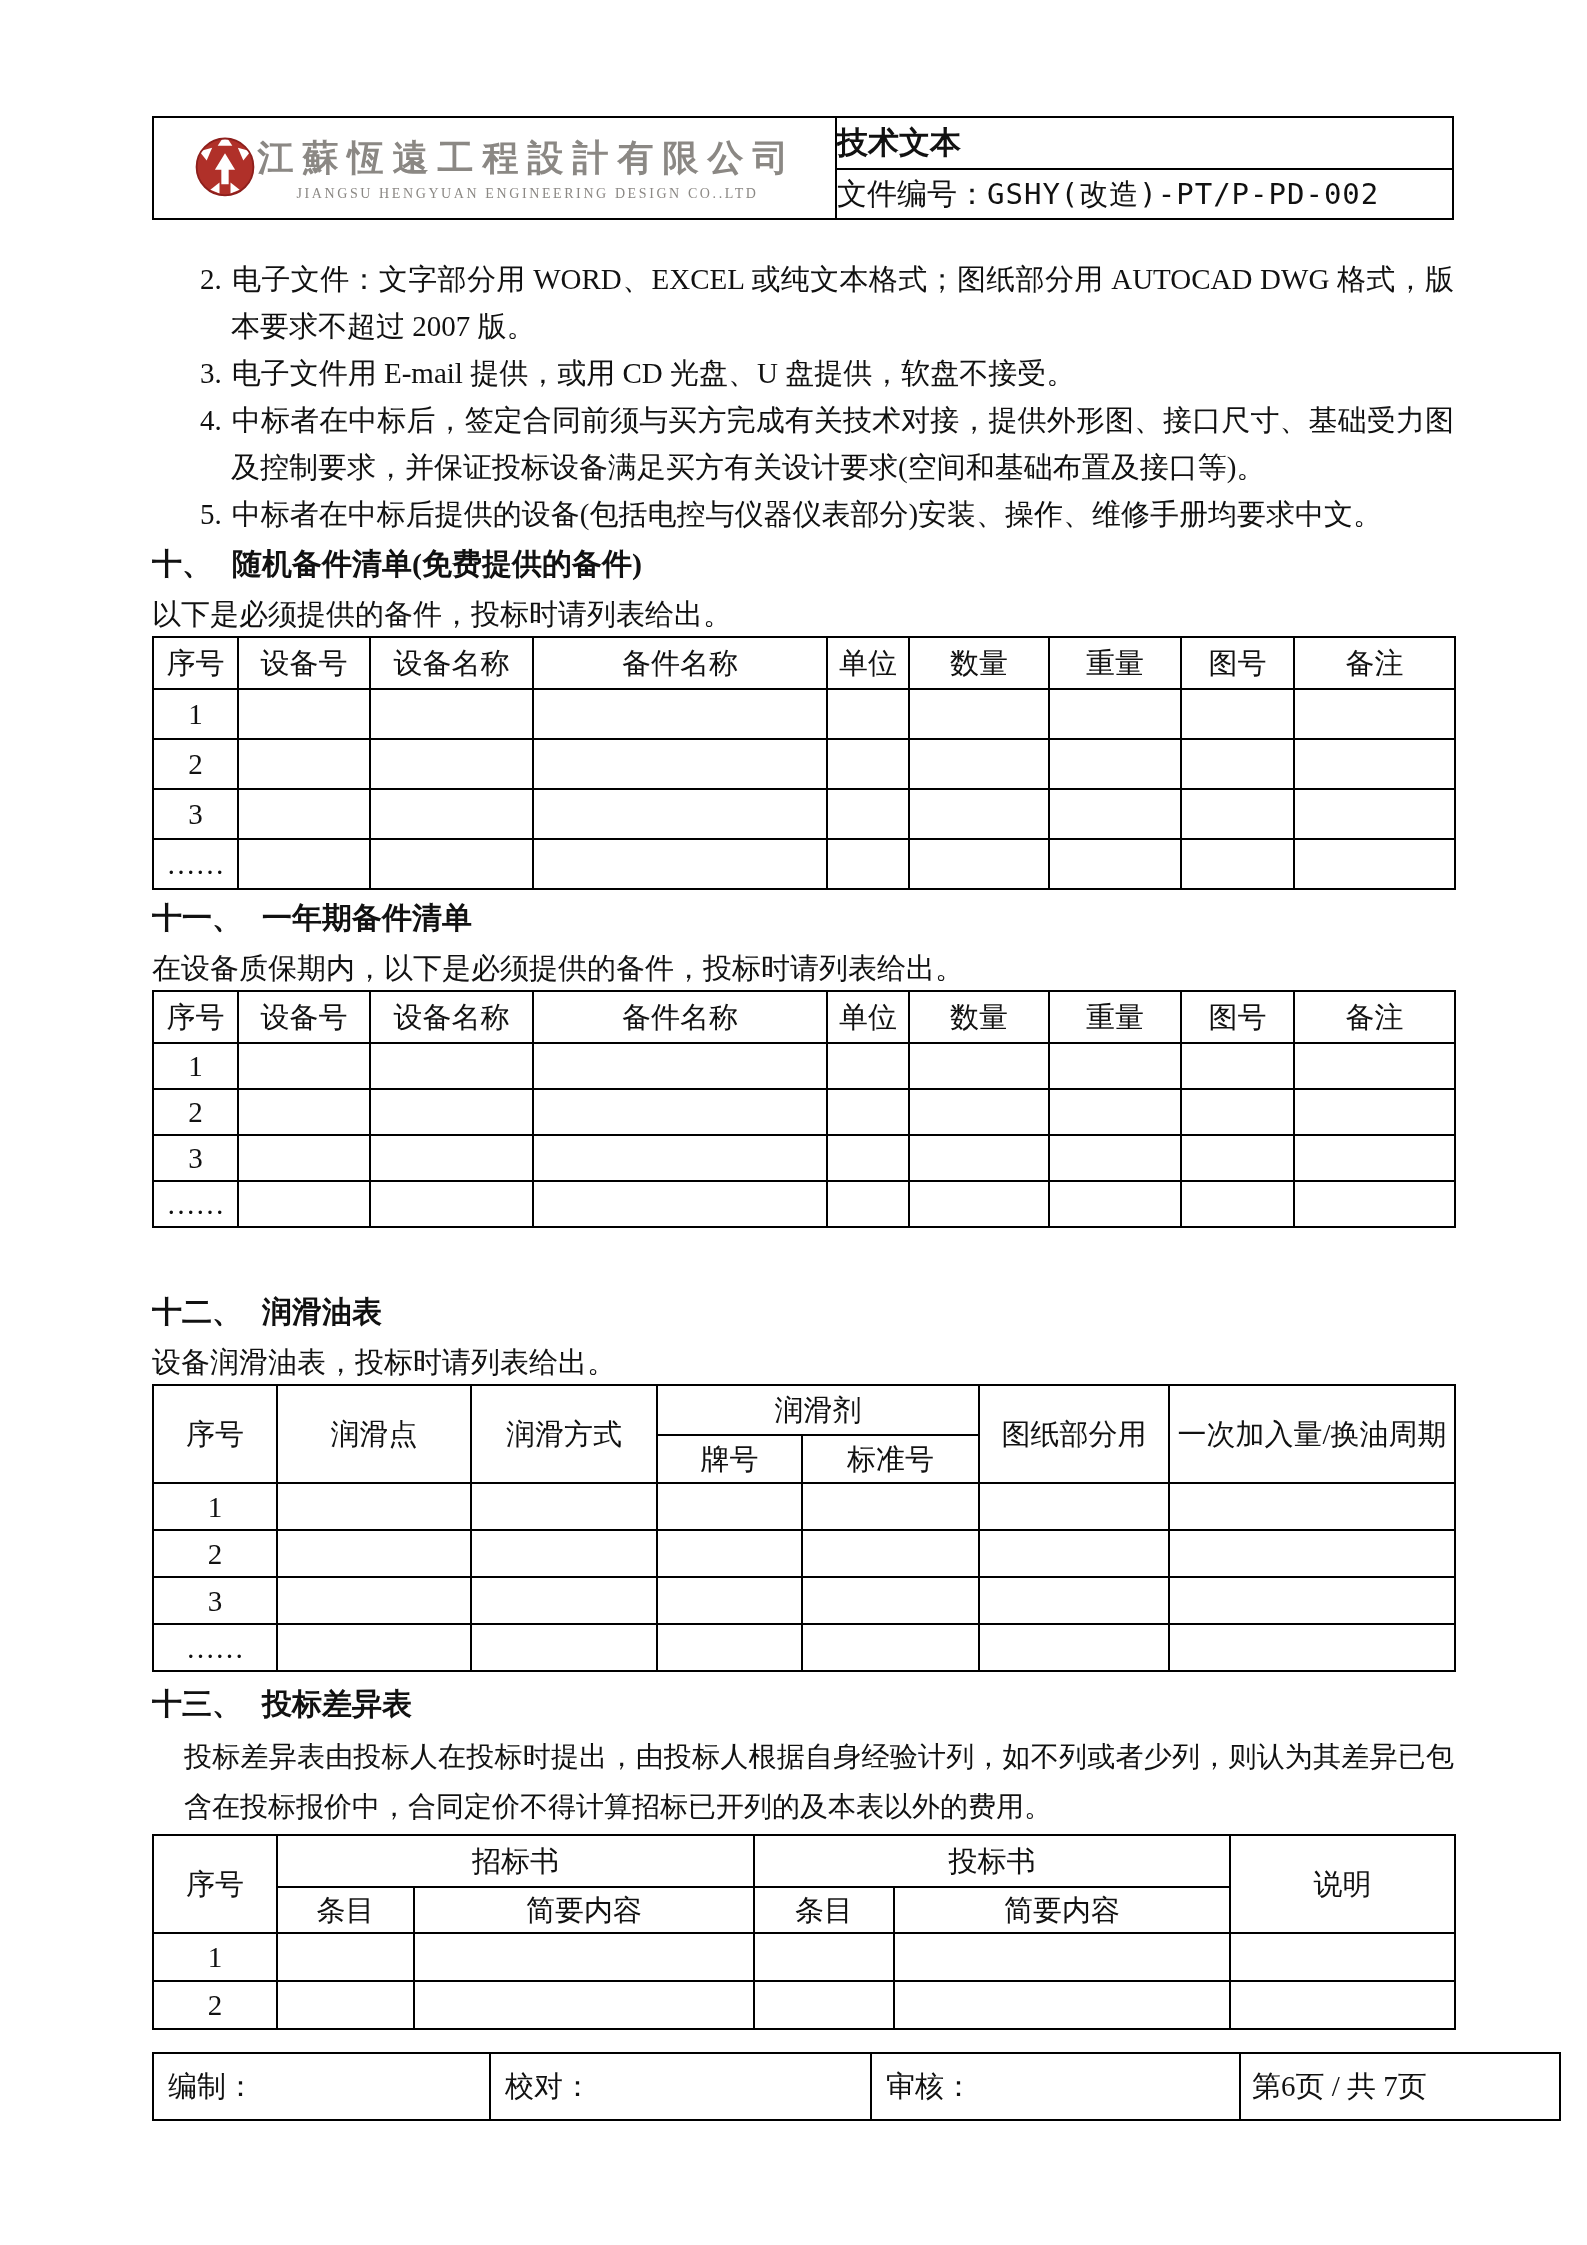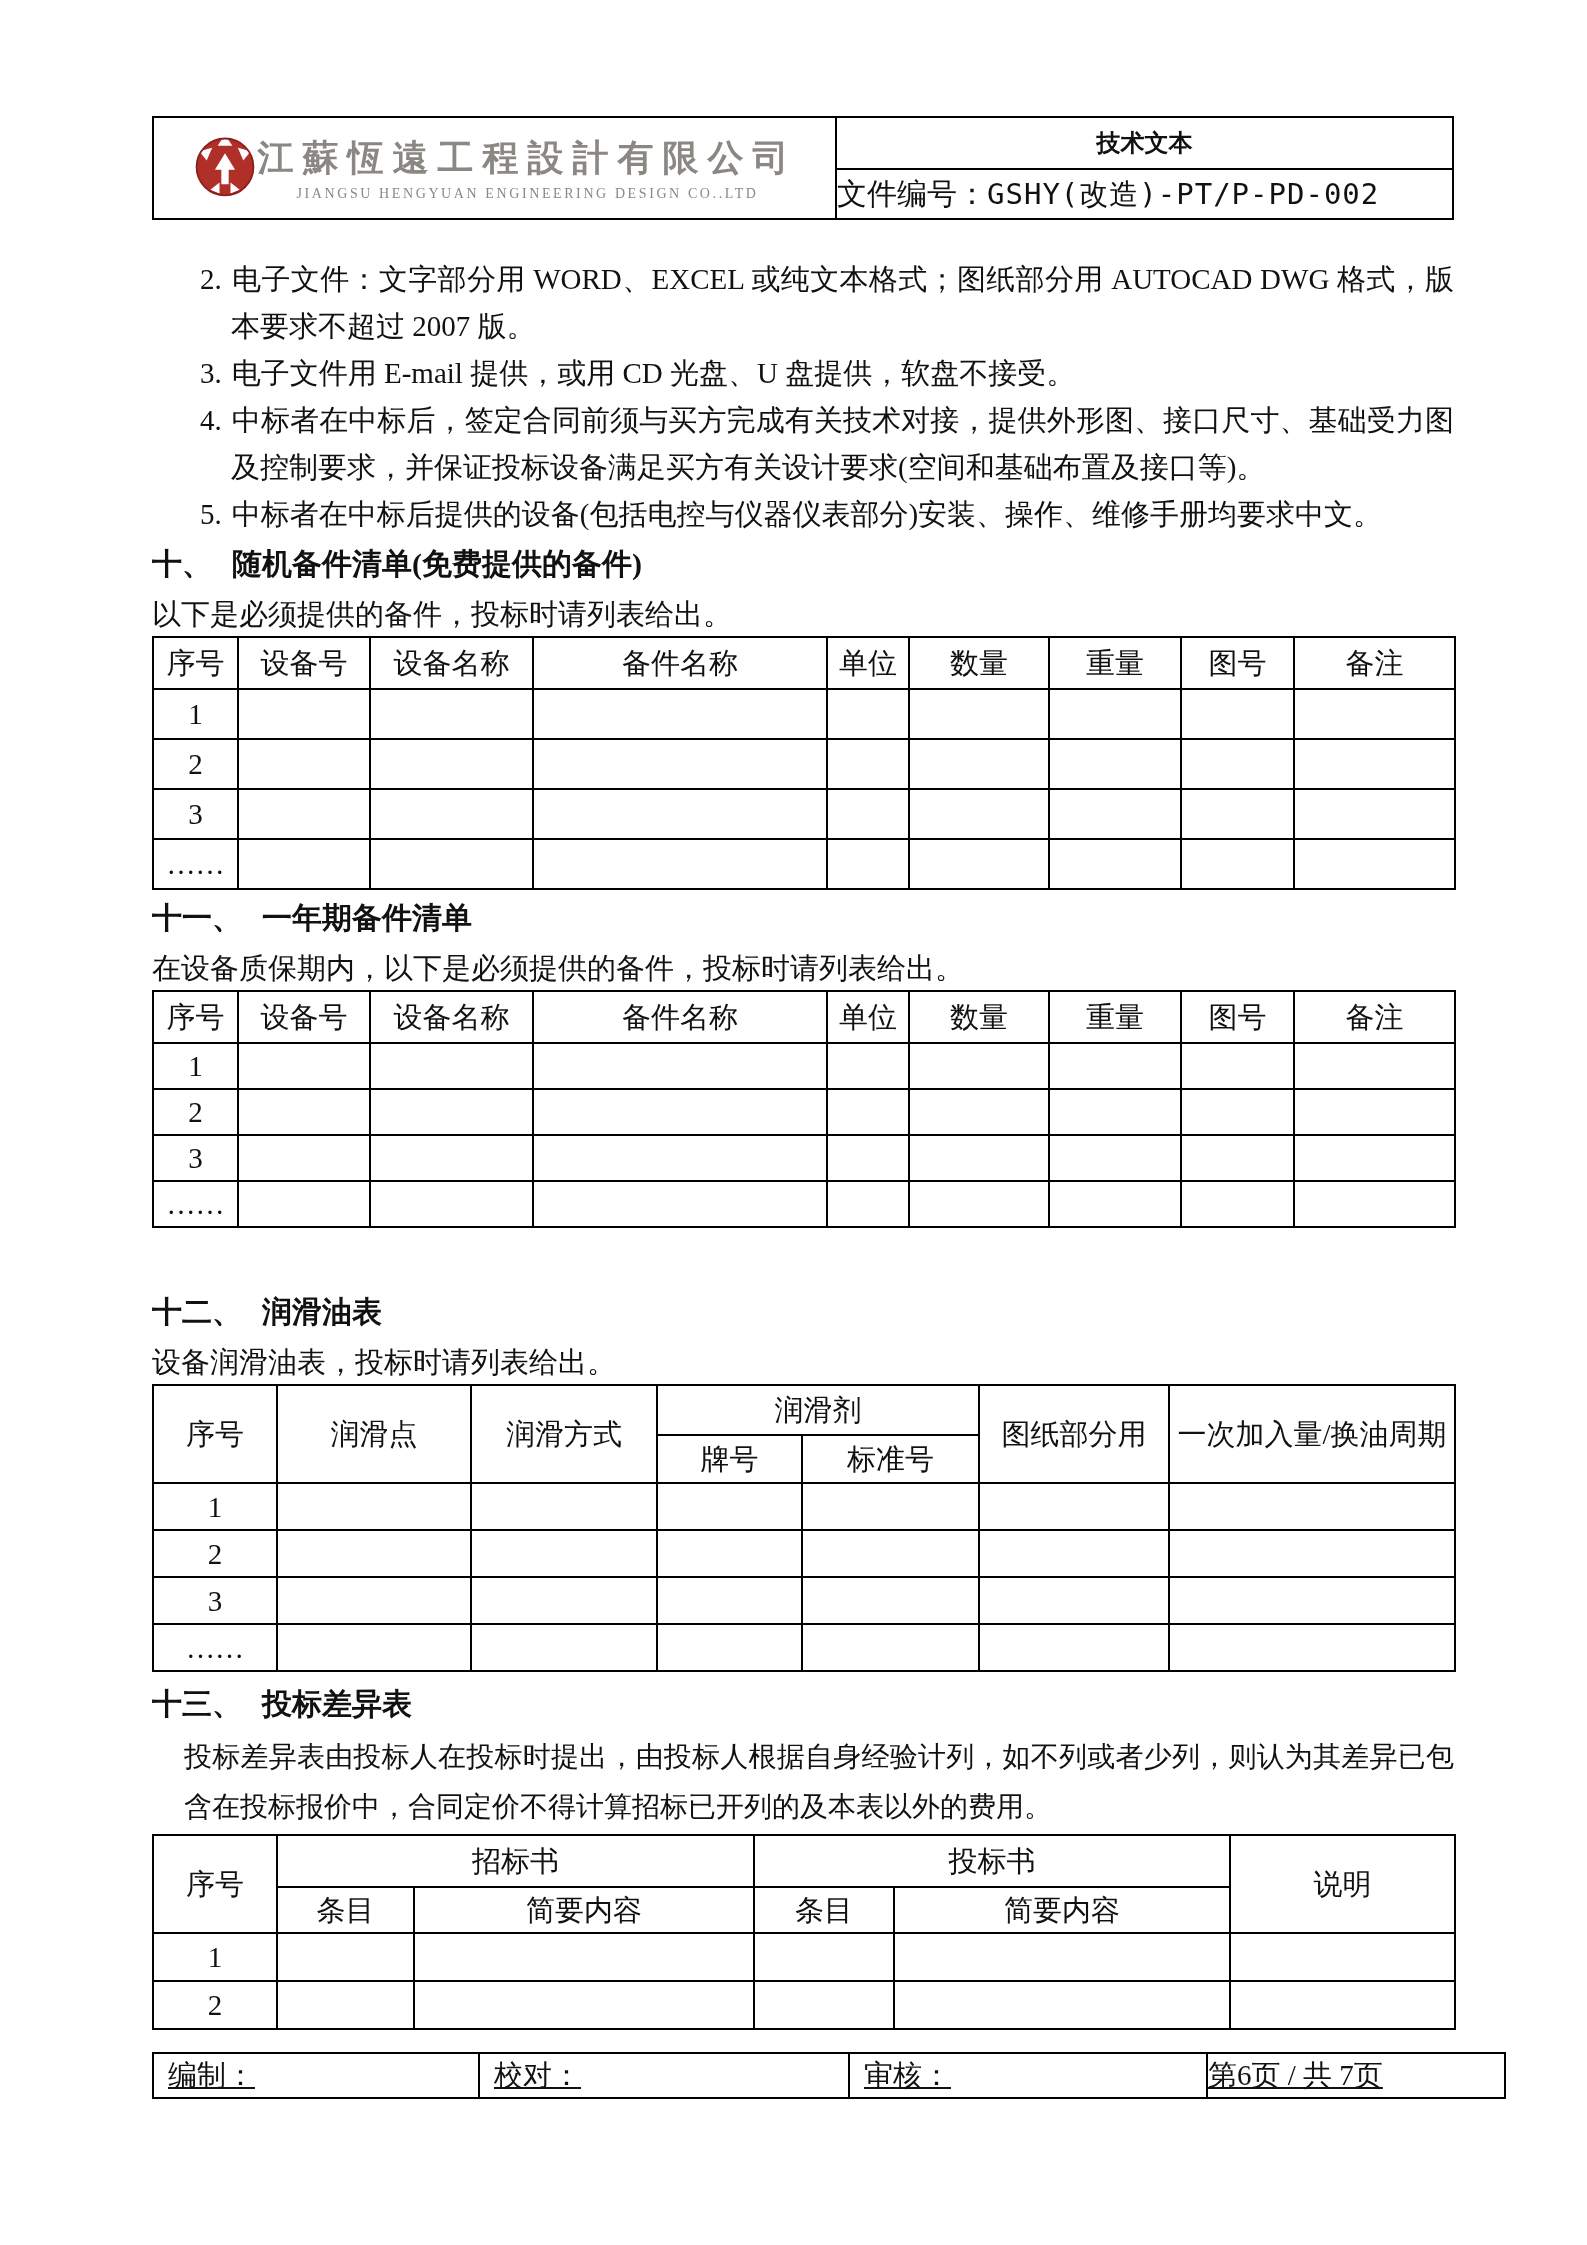--- a/index.html
+++ b/index.html
@@ -11,21 +11,21 @@
 
   
   table { border-collapse:collapse; table-layout:fixed; }
   .hdr { width:1302px; }
   .hdr td { border:2px solid #000; padding:0; }
   .hdr .logo-cell { width:681px; vertical-align:middle; }
   .logo-wrap { display:flex; align-items:center; justify-content:center; }
   .logo-txt { text-align:center; }
   .cn { font-size:36px; font-weight:bold; color:#8b8884; letter-spacing:9px; white-space:nowrap; }
   .en { font-size:14px; color:#8b8884; letter-spacing:2.6px; margin-top:3px; white-space:nowrap; }
-  .hdr .title-cell { height:50px; text-align:center; font-size:24px; font-weight:bold; }
+  .hdr .title-cell { height:50px; text-align:left; font-size:31px; font-weight:bold; }
   .hdr .docno-cell { height:48px; text-align:left; font-size:30px; }
   .doc-code { font-family:"DejaVu Sans Mono", monospace; font-size:29px; letter-spacing:1px; }
 
   
   .notes { margin-top:36px; }
   .note { font-size:29px; line-height:47px; padding-left:79px; text-indent:-31px; text-align:justify; }
   .note .num { padding-right:10px; }
 
   
   .sech { font-size:30px; font-weight:bold; line-height:40px; }
@@ -47,21 +47,21 @@
   .t7 .hrow1 { height:50px; }
   .t7 .hrow2 { height:48px; }
   .t7 tbody tr { height:47px; }
   .t6 .hrow1 { height:52px; }
   .t6 .hrow2 { height:46px; }
   .t6 tbody tr { height:48px; }
   .lbl { font-size:28px; }
 
   
   .ft { width:1302px; margin-top:22px; }
-  .ft td { border:2px solid #000; height:43px; font-size:29px; padding:0;text-decoration:underline; }
+  .ft td { border:2px solid #000; height:43px; font-size:29px; padding:11px; }
   .ft .fl { text-align:left; padding-left:14px; }
   .ft .fc { text-align:left; }
 </style>
 </head>
 <body>
 
 <div class="content">
 
   <table class="hdr">
     <tbody>

